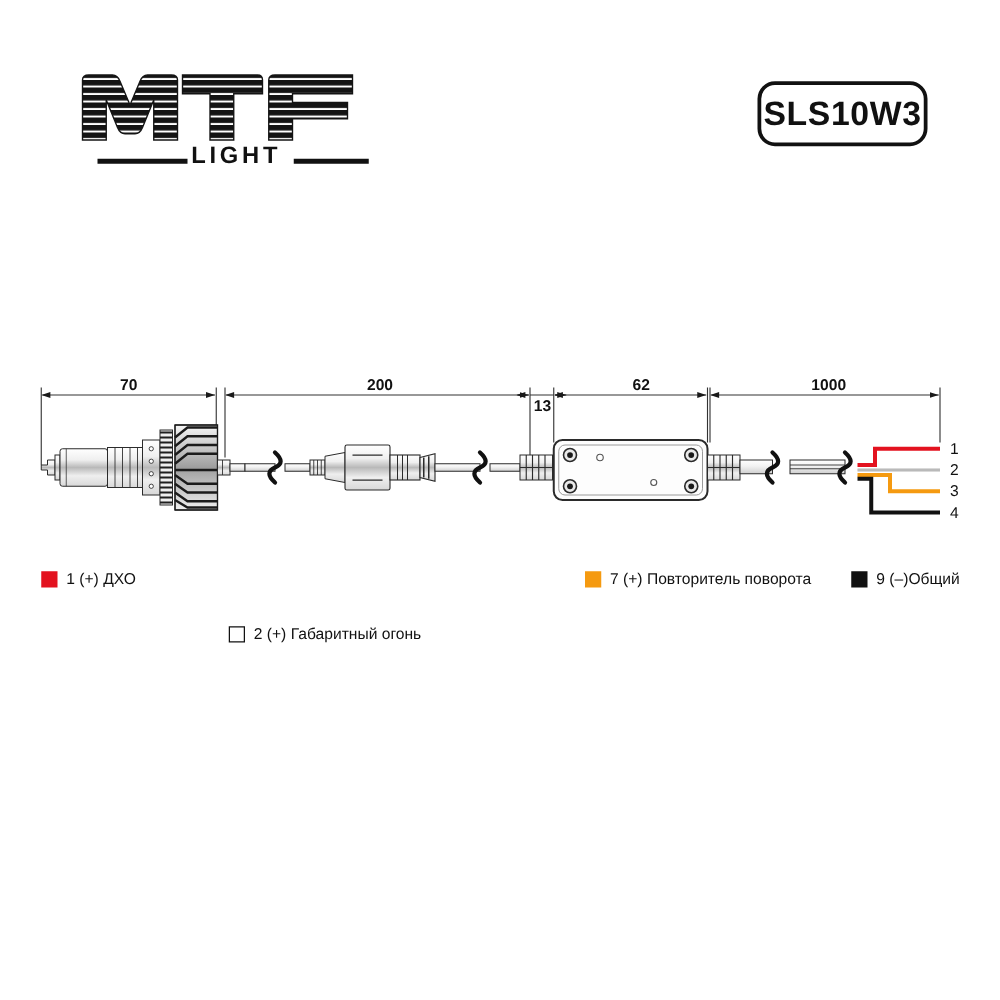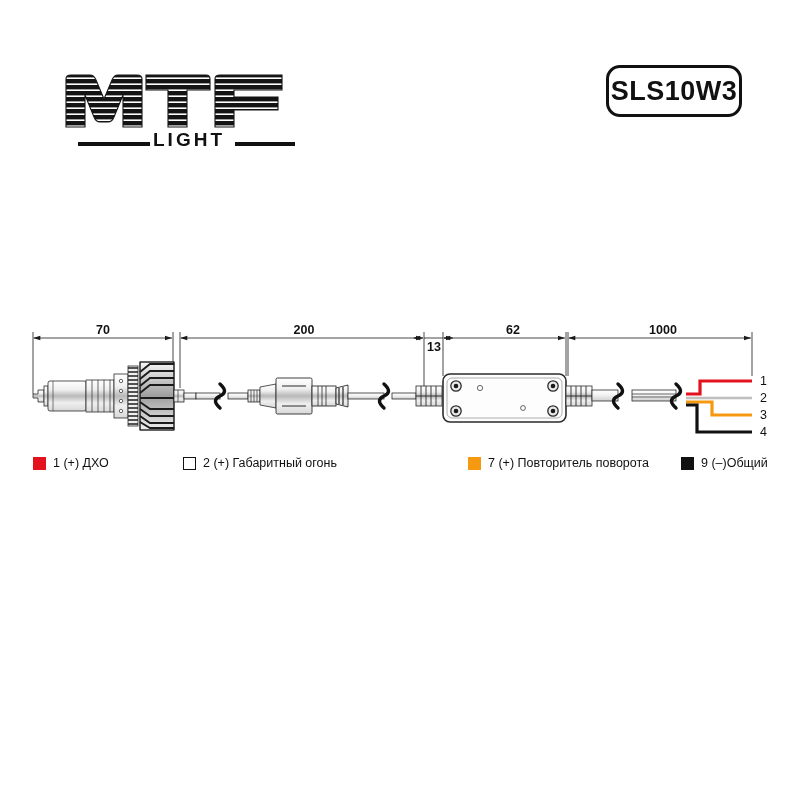--- a/index.html
+++ b/index.html
@@ -2,46 +2,46 @@
 <html><head>
 <meta charset="utf-8">
 <style>
   html,body{margin:0;padding:0;background:#ffffff;}
   body{width:800px;height:800px;position:relative;overflow:hidden;
        font-family:"Liberation Sans","DejaVu Sans",sans-serif;color:#111;}
   .root{position:absolute;inset:0;}
   .abs{position:absolute;}
 
   
-  #logo-block{left:60px;top:73px;width:230px;height:85px;}
+  #logo-block{left:60px;top:58px;width:230px;height:85px;}
   #logo-mtf{width:230px;height:58px;display:block;}
   #logo-light-row{position:absolute;left:0;top:55px;width:230px;height:28px;}
   #logo-light-text{position:absolute;left:93px;top:1px;font-size:19px;font-weight:700;
      letter-spacing:3px;color:#111;line-height:22px;}
   .logo-rule{position:absolute;top:14px;height:4px;background:#111;}
   .logo-rule.l{left:18px;width:72px;}
   .logo-rule.r{left:175px;width:60px;}
 
   
   #model-badge{right:58px;top:65px;width:136px;height:52px;border:3px solid #111;
      border-radius:14px;display:flex;align-items:center;justify-content:center;
      box-sizing:border-box;background:#fff;}
   #model-badge-text{font-size:27px;font-weight:700;letter-spacing:.5px;color:#111;}
 
   
-  #drawing{left:0;top:316px;width:760px;height:145px;}
+  #drawing{left:0;top:294px;width:760px;height:145px;}
   #drawing svg{display:block;}
 
   
   #legend{left:0;top:452px;width:800px;height:26px;}
   .legend-item{position:absolute;display:flex;align-items:center;height:22px;}
   .sw{width:13px;height:13px;box-sizing:border-box;margin-right:7px;flex:none;}
   .legend-label{font-size:12.5px;color:#111;white-space:nowrap;line-height:14px;}
   #legend-item-1{left:33px;}
-  #legend-item-2{left:183px;}
+  #legend-item-2{left:183px;margin-top:44px;}
   #legend-item-3{left:468px;}
   #legend-item-4{left:681px;}
 </style>
 </head>
 <body>
 
 <div class="root">
 
   <div class="abs" id="logo-block">
     <svg id="logo-mtf" viewBox="0 0 230 58">

